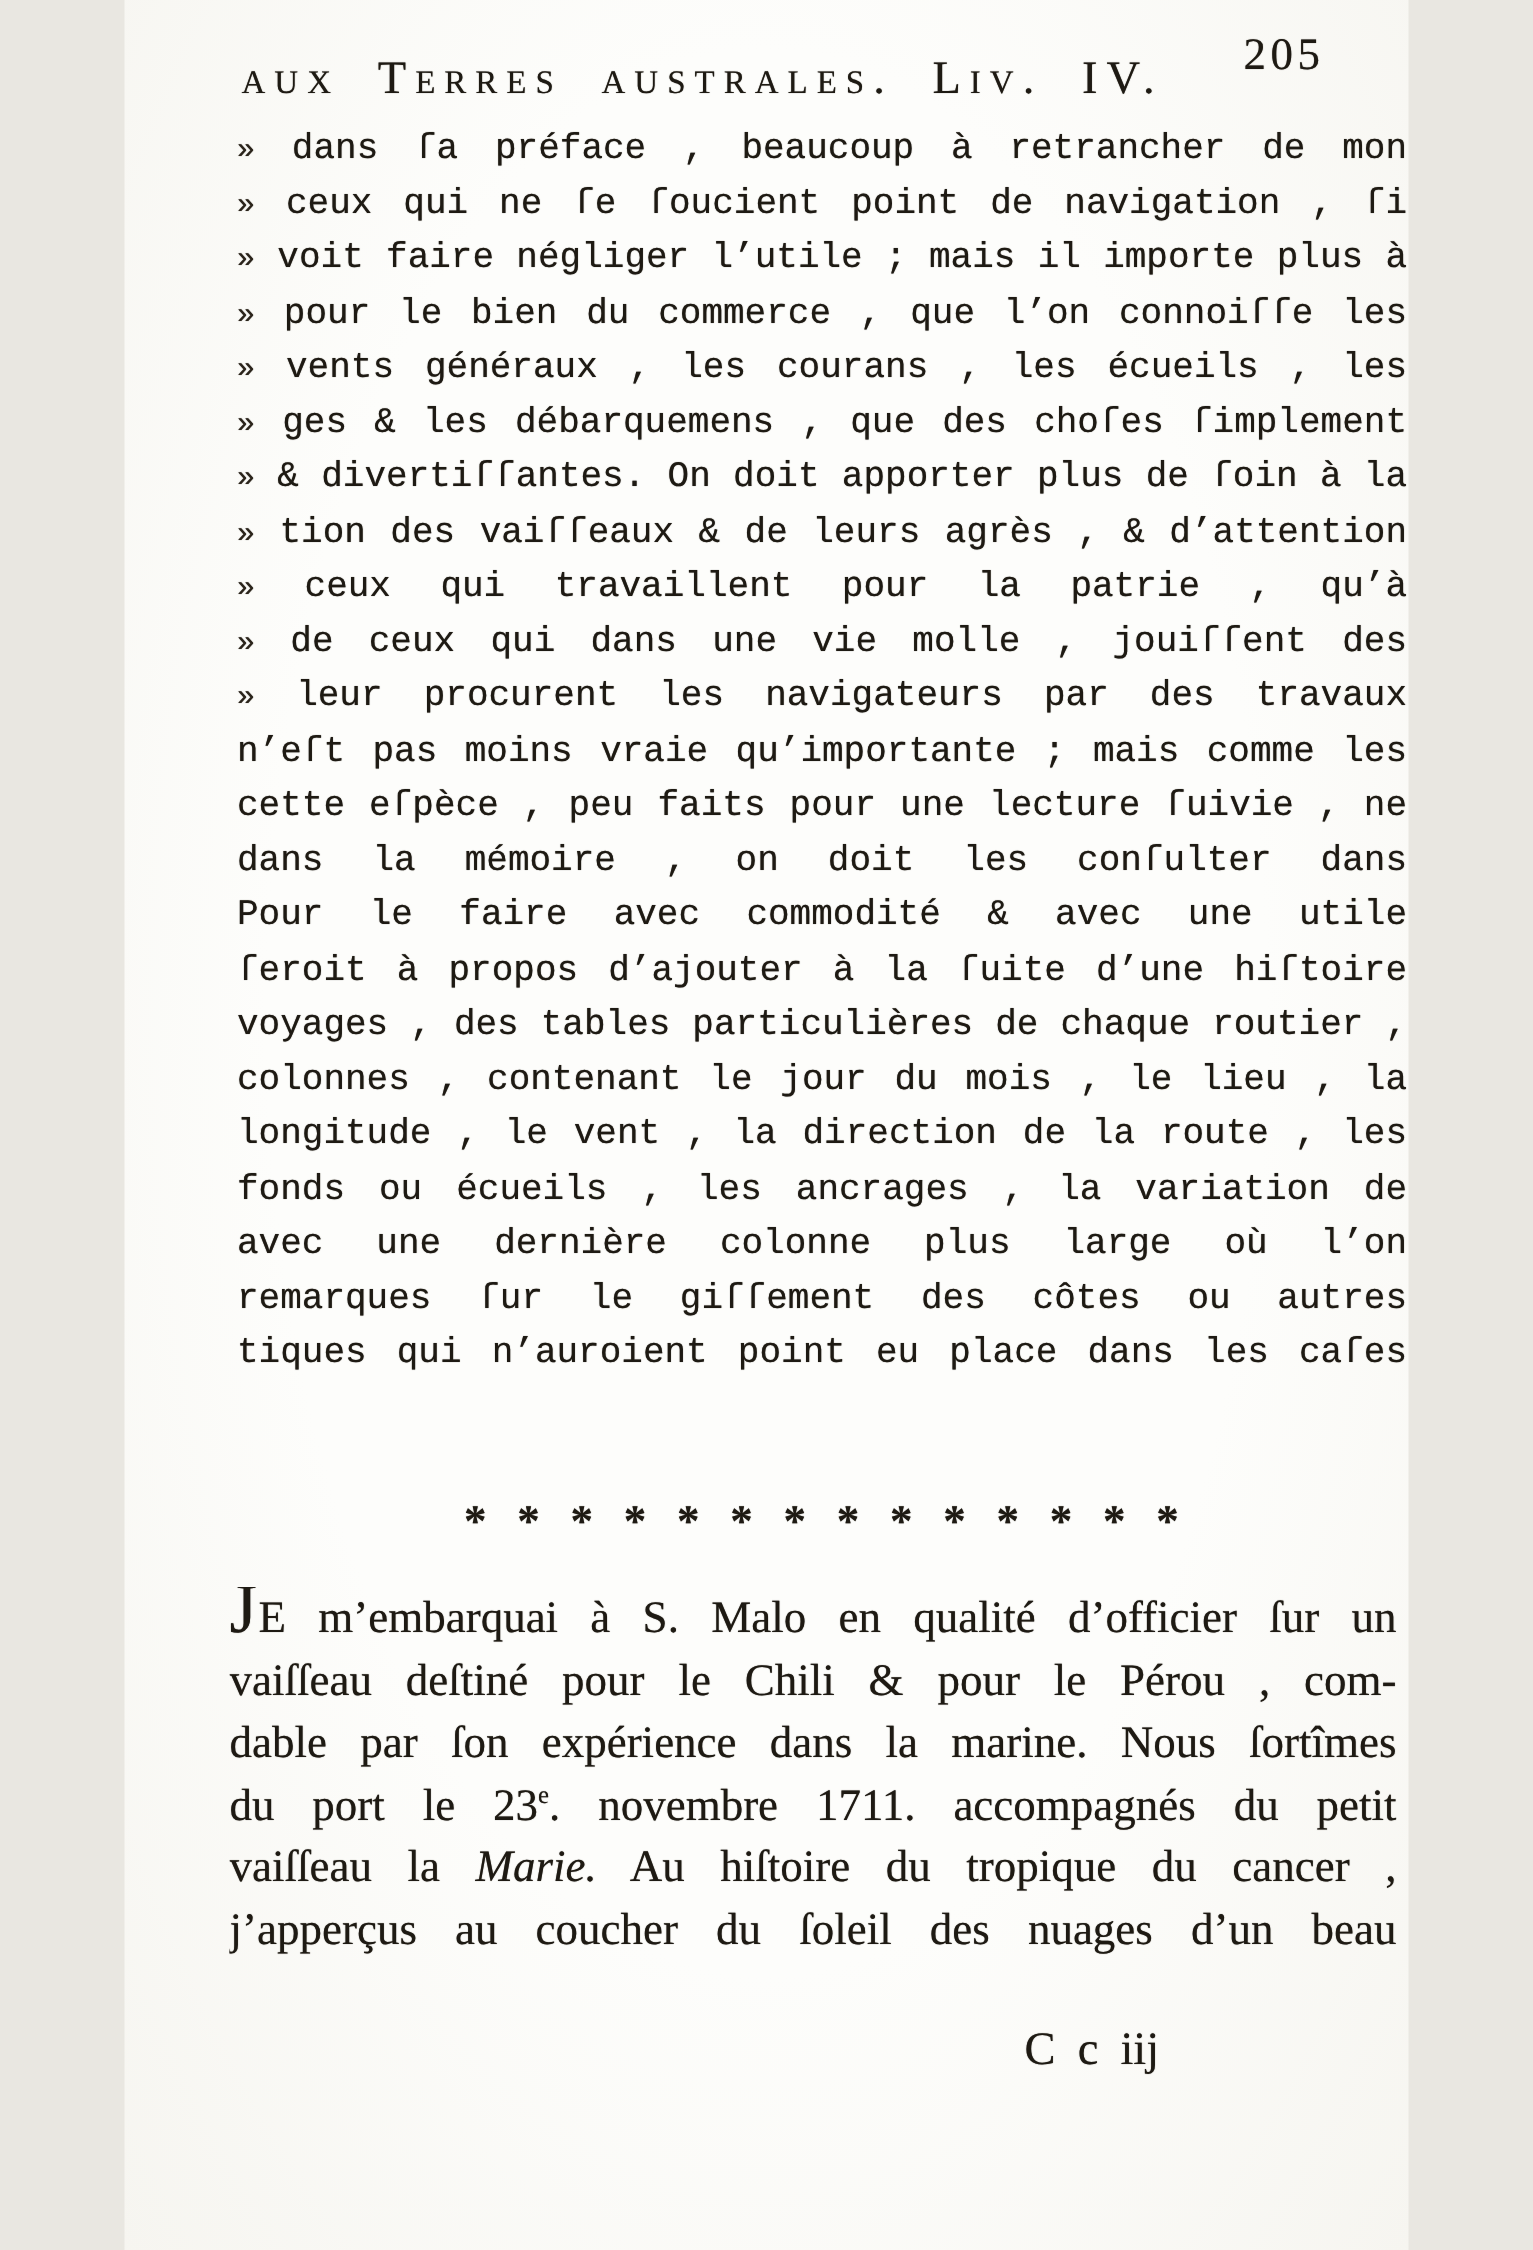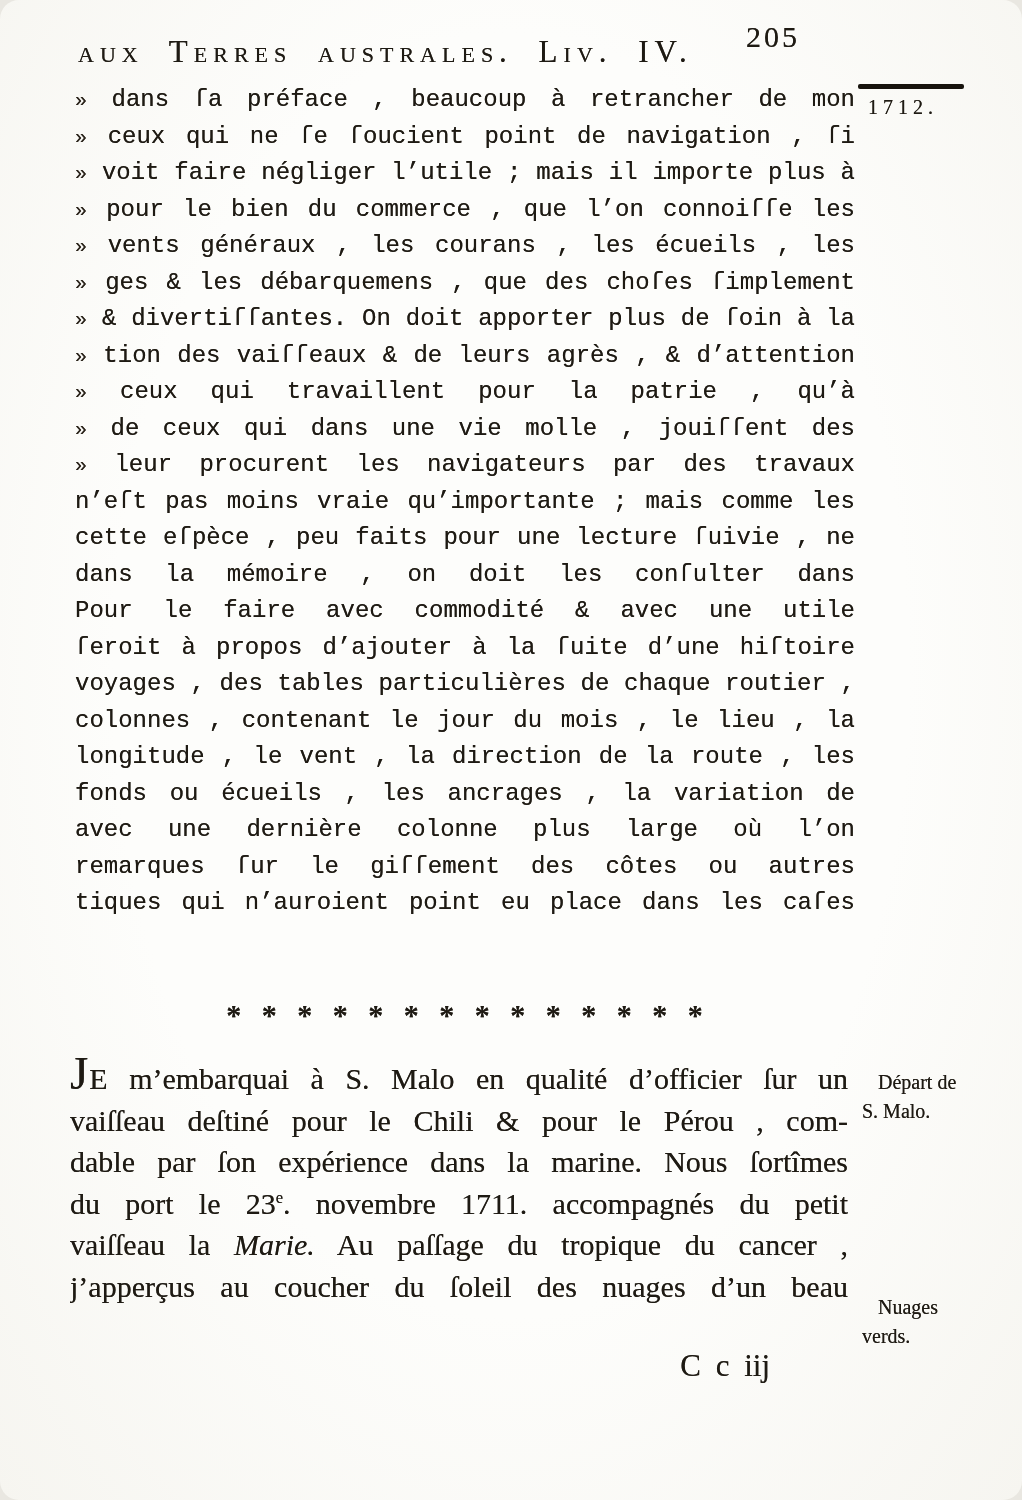--- a/index.html
+++ b/index.html
@@ -1,24 +1,23 @@
 <!DOCTYPE html>
 <html><head>
 <meta charset="utf-8">
 <style>
   html, body { margin: 0; padding: 0; background: #e9e7e1; }
   .page {
     position: relative;
-    width: 1022px; height: 1500px;
+    width: 856px; height: 1500px;
     margin: 0 auto;
     background: radial-gradient(ellipse at 50% 45%, #fdfdfb 55%, #f6f5f0 100%);
     color: #1e1a13;
     font-family: "Liberation Serif", "DejaVu Serif", serif;
     overflow: hidden;
-    border-radius: 19px;
   }
   .ink { text-shadow: 0 0 0.6px rgba(30,24,16,0.75); }
 
   .header-title {
     position: absolute; top: 34px; left: 78px; width: 560px;
     text-align: center; white-space: nowrap;
     font-variant: small-caps;
     font-size: 31px; letter-spacing: 6px; word-spacing: 12px;
   }
   .page-number {
@@ -69,21 +68,21 @@
     height: 41.5px; line-height: 41.5px;
     text-align: justify; text-align-last: justify;
     overflow: hidden;
   }
   .initial { font-size: 47px; line-height: 0; letter-spacing: 1px; }
   sup.sup { font-size: 0.55em; line-height: 0; }
   .italic { font-style: italic; }
 
   .signature {
     position: absolute; top: 1348px; left: 600px; width: 170px;
-    text-align: right; font-size: 31px; word-spacing: 7px;
+    text-align: left; font-size: 31px; word-spacing: 7px;
   }
 </style>
 </head>
 <body>
 
 <div class="page">
 
   <div class="header-title ink">aux Terres australes. Liv. IV.</div>
   <div class="page-number ink">205</div>
 
@@ -116,21 +115,21 @@
     <div class="tline ink">tiques qui n’auroient point eu place dans les caſes précédentes.</div>
   </div>
 
   <div class="separator ink">* * * * * * * * * * * * * *</div>
 
   <div class="para2">
     <div class="p2line ink"><span class="initial">J</span><span>E m’embarquai à S. Malo en qualité d’officier ſur un</span></div>
     <div class="p2line ink">vaiſſeau deſtiné pour le Chili &amp; pour le Pérou , com-</div>
     <div class="p2line ink">dable par ſon expérience dans la marine. Nous ſortîmes</div>
     <div class="p2line ink"><span>du port le 23</span><sup class="sup">e</sup><span>. novembre 1711. accompagnés du petit</span></div>
-    <div class="p2line ink"><span>vaiſſeau la </span><span class="italic">Marie.</span><span> Au paſſage du tropique du cancer ,</span></div>
+    <div class="p2line ink"><span>vaiſſeau la </span><span class="italic">Marie.</span><span> Au hiſtoire du tropique du cancer ,</span></div>
     <div class="p2line ink">j’apperçus au coucher du ſoleil des nuages d’un beau</div>
   </div>
 
   <div class="margin-note note-depart ink">
     <div class="mn-indent">Départ de</div>
     <div>S. Malo.</div>
   </div>
 
   <div class="margin-note note-nuages ink">
     <div class="mn-indent">Nuages</div>

